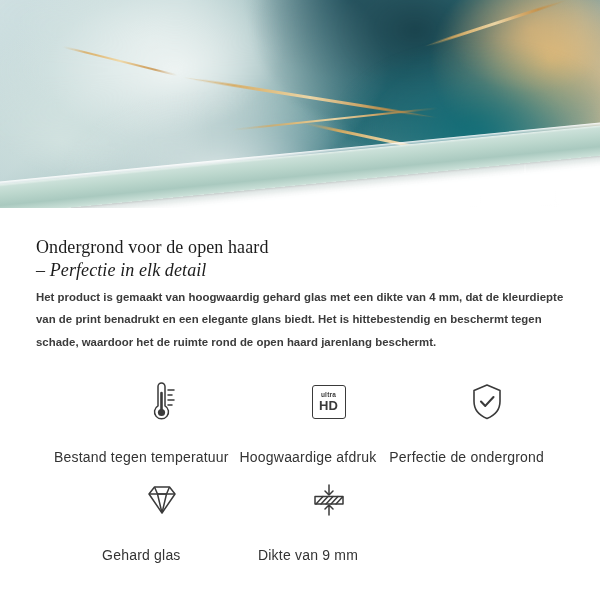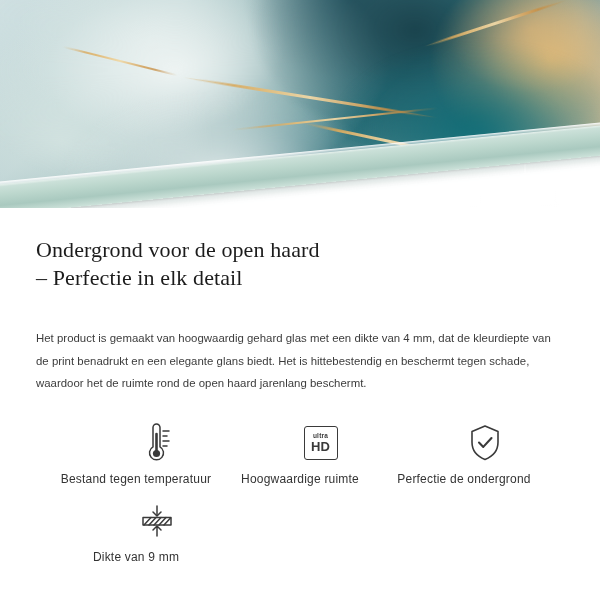--- a/index.html
+++ b/index.html
@@ -186,36 +186,37 @@
   .sp3 { left: 470px; top: 196px; width: 20px; height: 20px; opacity: 0.7; }
 
   
   .content {
     position: relative;
     padding: 0 36px;
   }
 
   .headline {
     font-family: "Liberation Serif", serif;
-    font-size: 22px;
+    font-size: 18px;
     line-height: 1.28;
     color: #1c1c1c;
     font-weight: 400;
     margin: 14px 0 4px 0;
     letter-spacing: 0.1px;
   }
-  .headline .l2 { display: block; }
+  .headline .l2 { display: block; font-style: italic; }
 
   .body-copy {
-    margin: 35px 0 0 0;
+    margin: 4px 0 0 0;
     font-size: 11.4px;
     line-height: 1.95;
     color: #3b3b3b;
     max-width: 530px;
     letter-spacing: 0.02px;
+    font-weight: bold;
   }
 
   
   .features {
     margin-top: 26px;
     display: grid;
     grid-template-columns: repeat(3, 1fr);
     row-gap: 12px;
     padding: 0 18px;
   }
@@ -227,22 +228,22 @@
     text-align: center;
   }
   .feature-icon {
     height: 46px;
     display: flex;
     align-items: center;
     justify-content: center;
     padding-left: 41px;
   }
   .feature-label {
-    margin-top: 6px;
-    font-size: 12px;
+    margin-top: 24px;
+    font-size: 14px;
     color: #333333;
     letter-spacing: 0.2px;
     white-space: nowrap;
   }
 
   .hd-badge {
     width: 34px;
     height: 34px;
     border: 1.6px solid #3a3a3a;
     border-radius: 3px;
@@ -338,33 +339,45 @@
         <div class="feature-label">Bestand tegen temperatuur</div>
       </div>
 
       <div class="feature">
         <div class="feature-icon">
           <div class="hd-badge">
             <span class="ultra">ultra</span>
             <span class="hd">HD</span>
           </div>
         </div>
-        <div class="feature-label">Hoogwaardige ruimte</div>
+        <div class="feature-label">Hoogwaardige afdruk</div>
       </div>
 
       <div class="feature">
         <div class="feature-icon">
           <svg width="40" height="44" viewBox="0 0 40 44" fill="none" stroke="#3a3a3a" stroke-width="1.6" stroke-linecap="round" stroke-linejoin="round">
             <path d="M20 5 L33 10.5 v10.8 C33 29.8 27.4 35.6 20 38.5 12.6 35.6 7 29.8 7 21.3 V10.5 Z"></path>
             <path d="M14 21.5 l4.3 4.4 L26.5 17" stroke-width="2.1"></path>
           </svg>
         </div>
         <div class="feature-label">Perfectie de ondergrond</div>
       </div>
 
+      <div class="feature">
+        <div class="feature-icon">
+          <svg width="44" height="40" viewBox="0 0 44 40" fill="none" stroke="#3a3a3a" stroke-width="1.5" stroke-linejoin="round">
+            <path d="M9 14 L14.5 7 h15 L35 14 L22 33 Z"></path>
+            <path d="M9 14 h26"></path>
+            <path d="M14.5 7 L17.5 14 L22 33"></path>
+            <path d="M29.5 7 L26.5 14 L22 33"></path>
+            <path d="M17.5 14 h9"></path>
+          </svg>
+        </div>
+        <div class="feature-label">Gehard glas</div>
+      </div>
 
 
       <div class="feature">
         <div class="feature-icon">
           <svg width="44" height="40" viewBox="0 0 44 40" fill="none" stroke="#3a3a3a" stroke-width="1.5" stroke-linecap="round" stroke-linejoin="round">
             <line x1="22" y1="5" x2="22" y2="14"></line>
             <path d="M18 11 l4 4 l4 -4"></path>
             <rect x="8" y="16.5" width="28" height="7.5"></rect>
             <line x1="9" y1="24" x2="16" y2="16.5"></line>
             <line x1="14" y1="24" x2="21" y2="16.5"></line>

